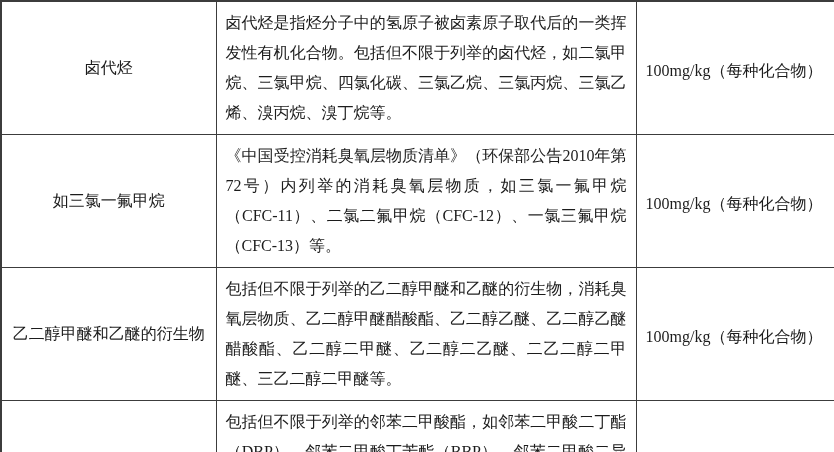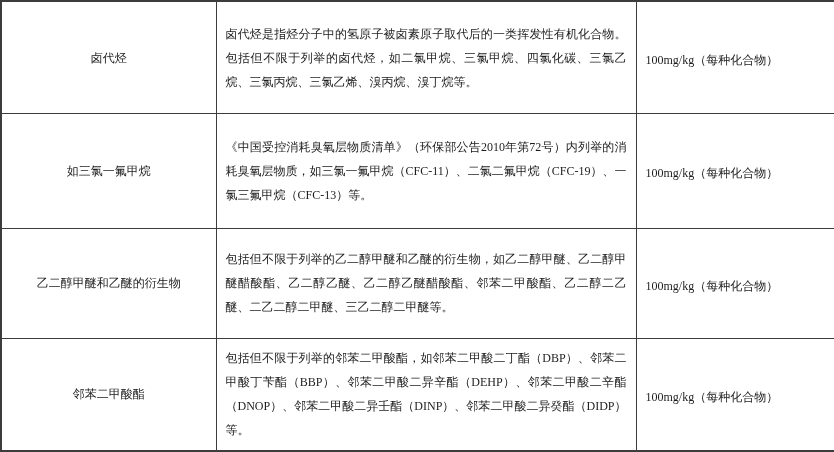--- a/index.html
+++ b/index.html
@@ -17,22 +17,22 @@
   .doc-table{
     width:834px;
     height:452px;
     border-collapse:collapse;
     table-layout:fixed;
     border:2px solid var(--border-color);
   }
   .doc-table td{
     border:1px solid var(--border-color);
     vertical-align:middle;
-    font-size:12px;
-    line-height:24px;
+    font-size:16px;
+    line-height:30px;
     margin-left:20px;
   }
   td.col-substance{
     width:215px;
     text-align:center;
     padding:12px 10px;
   }
   td.col-description{
     width:420px;
     text-align:justify;
@@ -54,26 +54,26 @@
 
 <table class="doc-table">
   <tbody>
       <tr class="r0">
         <td class="col-substance">卤代烃</td>
         <td class="col-description">卤代烃是指烃分子中的氢原子被卤素原子取代后的一类挥发性有机化合物。包括但不限于列举的卤代烃，如二氯甲烷、三氯甲烷、四氯化碳、三氯乙烷、三氯丙烷、三氯乙烯、溴丙烷、溴丁烷等。</td>
         <td class="col-limit">100mg/kg（每种化合物）</td>
       </tr>
       <tr class="r1">
         <td class="col-substance">如三氯一氟甲烷</td>
-        <td class="col-description">《中国受控消耗臭氧层物质清单》（环保部公告2010年第72号）内列举的消耗臭氧层物质，如三氯一氟甲烷（CFC-11）、二氯二氟甲烷（CFC-19）、一氯三氟甲烷（CFC-13）等。</td>
+        <td class="col-description">《中国受控消耗臭氧层物质清单》（环保部公告2010年第72号）内列举的消耗臭氧层物质，如三氯一氟甲烷（CFC-11）、二氯二氟甲烷（CFC-12）、一氯三氟甲烷（CFC-13）等。</td>
         <td class="col-limit">100mg/kg（每种化合物）</td>
       </tr>
       <tr class="r2">
         <td class="col-substance">乙二醇甲醚和乙醚的衍生物</td>
-        <td class="col-description">包括但不限于列举的乙二醇甲醚和乙醚的衍生物，如乙二醇甲醚、乙二醇甲醚醋酸酯、乙二醇乙醚、乙二醇乙醚醋酸酯、邻苯二甲酸酯、乙二醇二乙醚、二乙二醇二甲醚、三乙二醇二甲醚等。</td>
+        <td class="col-description">包括但不限于列举的乙二醇甲醚和乙醚的衍生物，消耗臭氧层物质、乙二醇甲醚醋酸酯、乙二醇乙醚、乙二醇乙醚醋酸酯、乙二醇二甲醚、乙二醇二乙醚、二乙二醇二甲醚、三乙二醇二甲醚等。</td>
         <td class="col-limit">100mg/kg（每种化合物）</td>
       </tr>
       <tr class="r3">
         <td class="col-substance">邻苯二甲酸酯</td>
         <td class="col-description">包括但不限于列举的邻苯二甲酸酯，如邻苯二甲酸二丁酯（DBP）、邻苯二甲酸丁苄酯（BBP）、邻苯二甲酸二异辛酯（DEHP）、邻苯二甲酸二辛酯（DNOP）、邻苯二甲酸二异壬酯（DINP）、邻苯二甲酸二异癸酯（DIDP）等。</td>
         <td class="col-limit">100mg/kg（每种化合物）</td>
       </tr>
     </tbody>
 </table>
 

